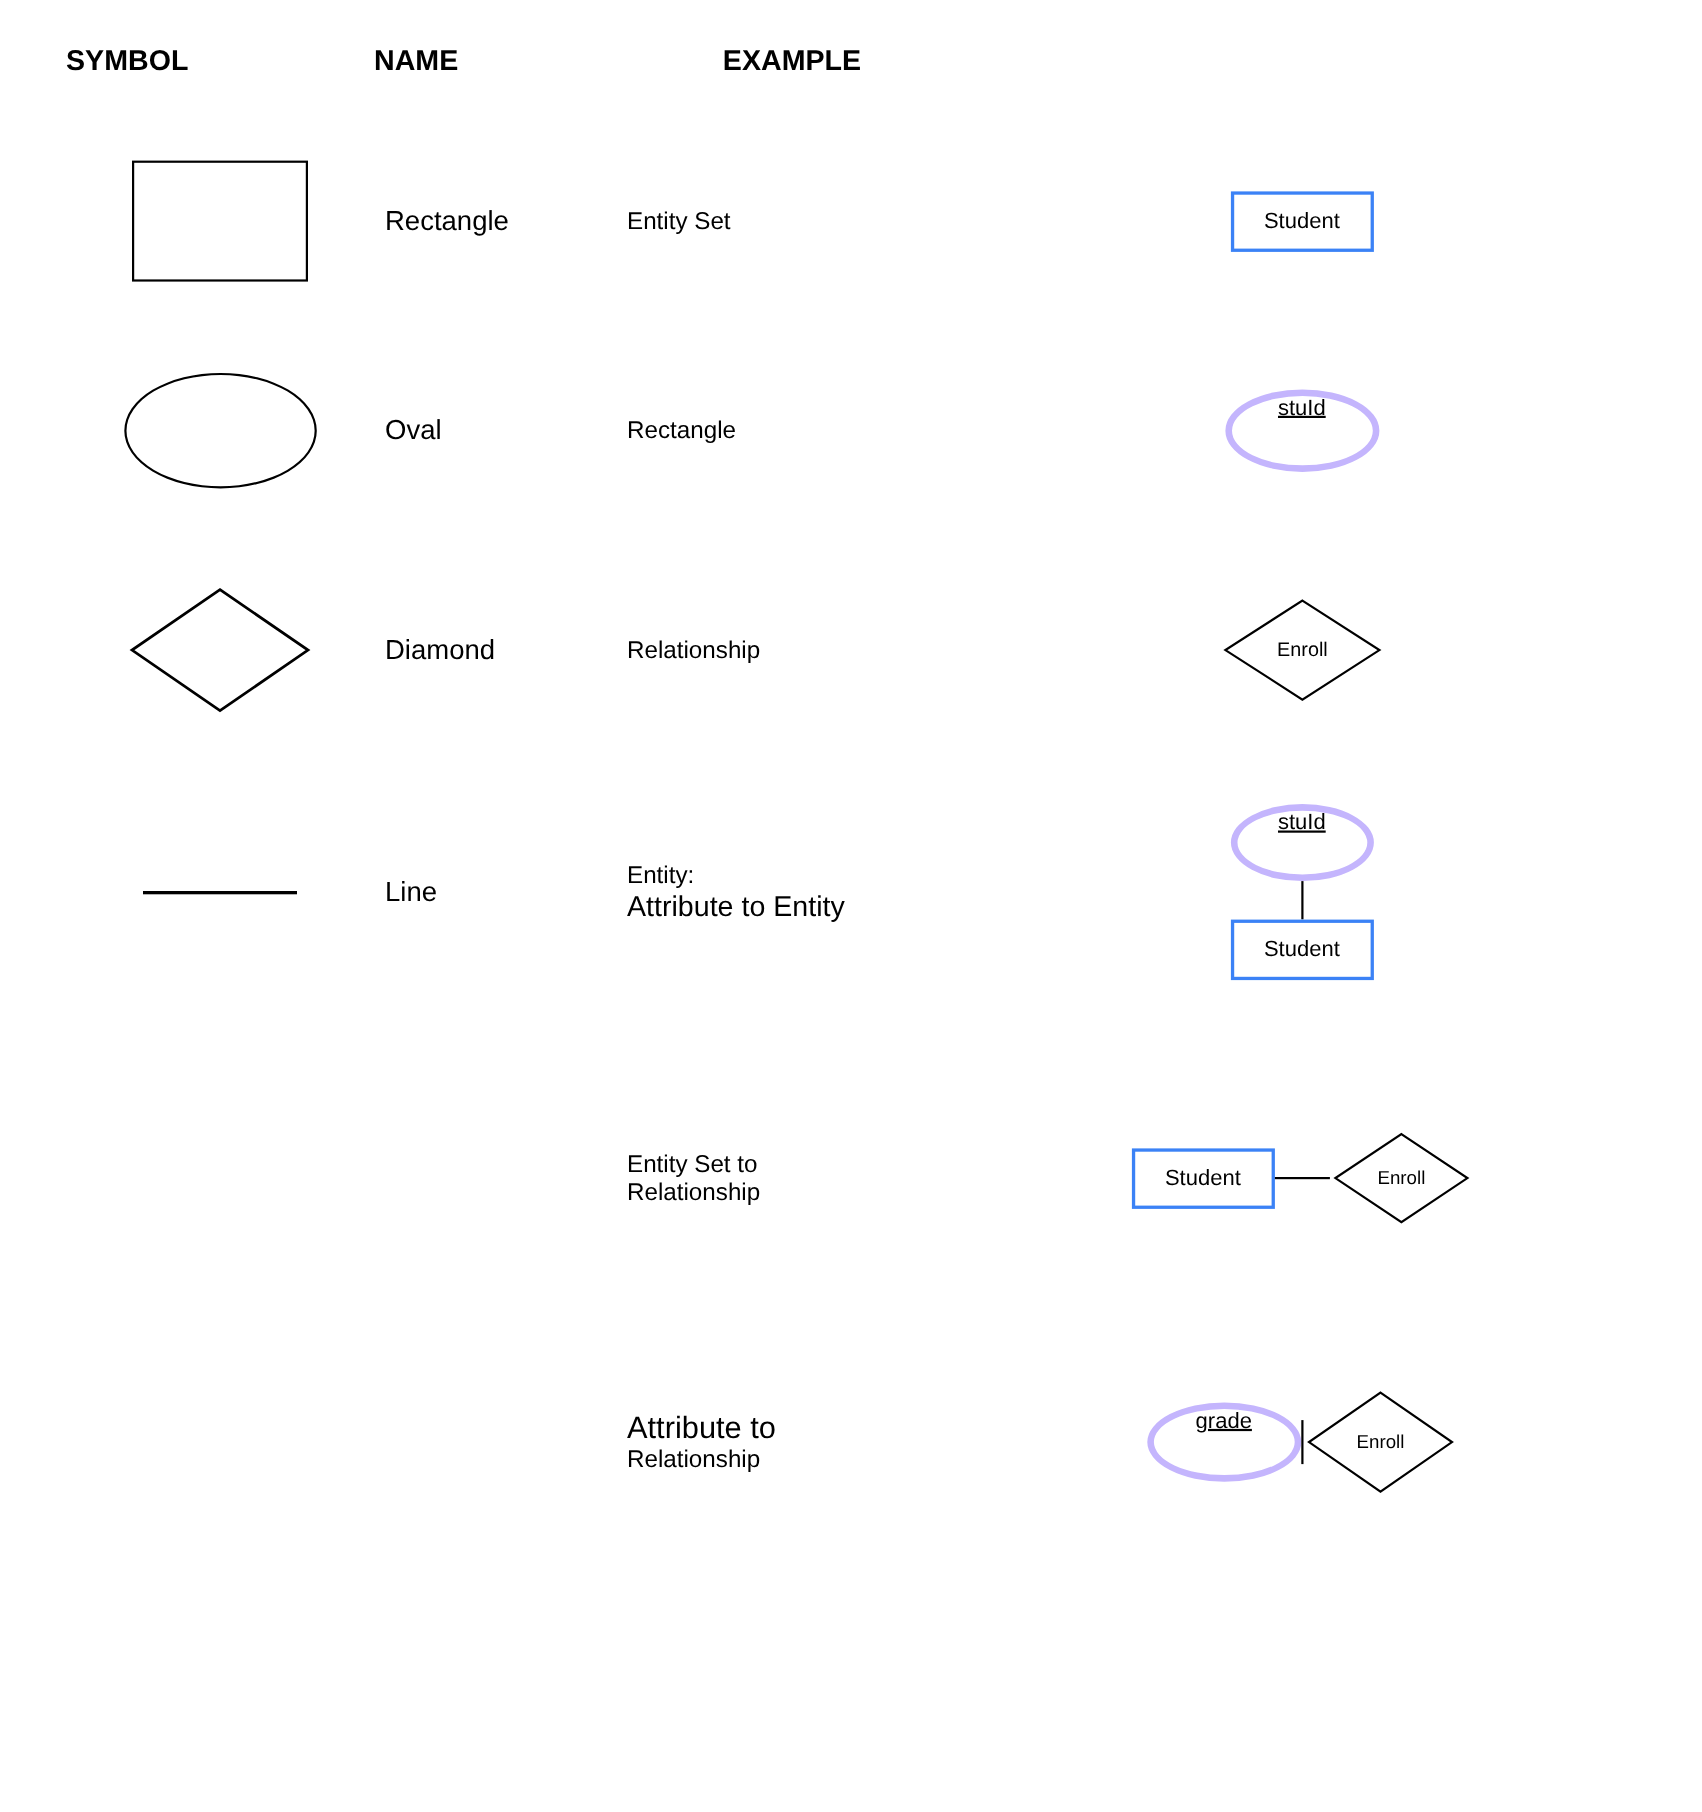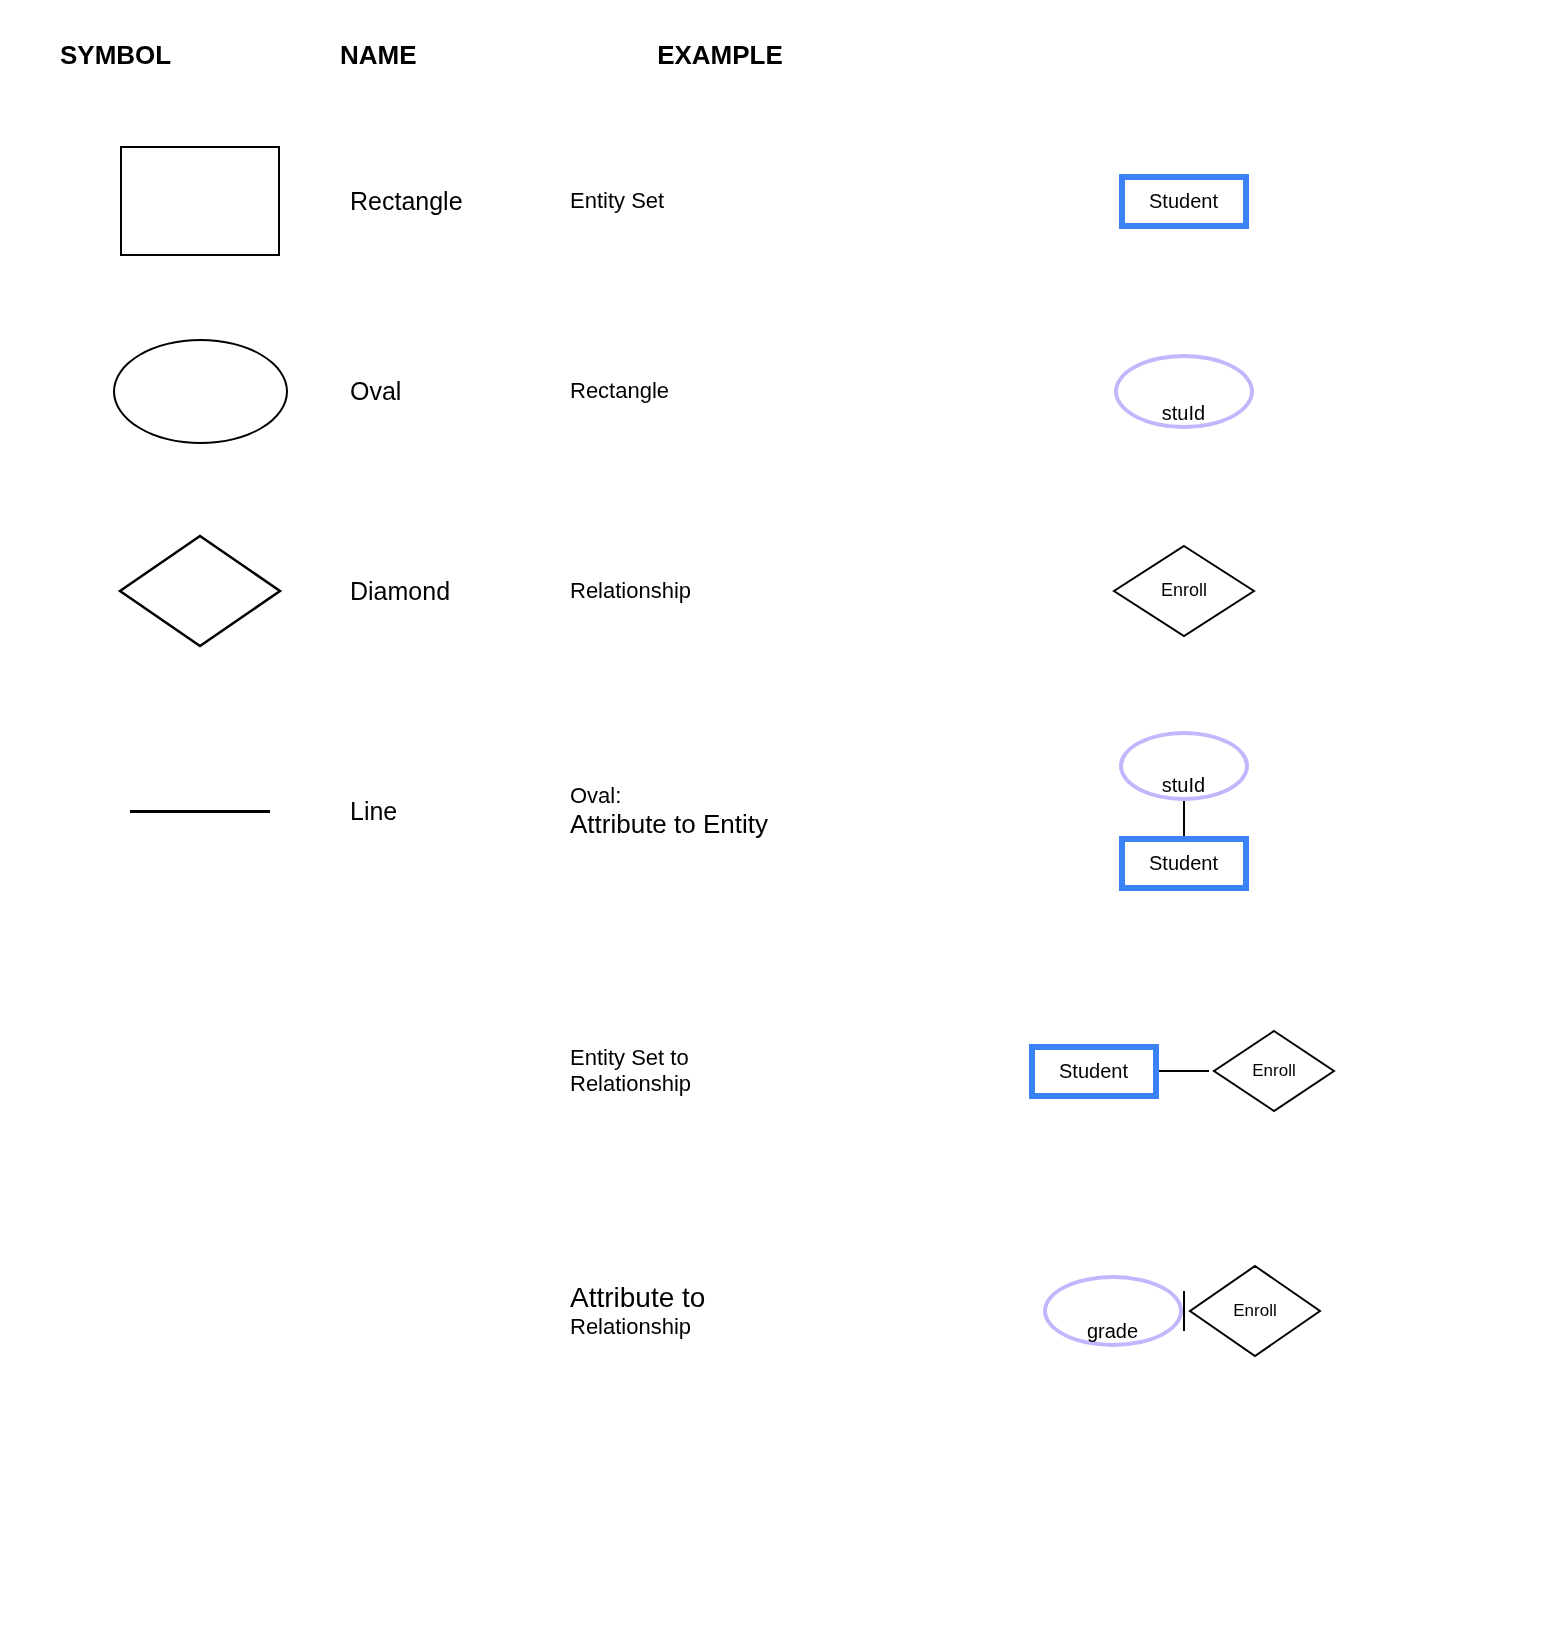--- a/index.html
+++ b/index.html
@@ -80,38 +80,39 @@
     .shape-line {
       width: 140px;
       height: 0;
       border-top: 3px solid #000;
     }
 
     
     .ex-rectangle {
       width: 130px;
       height: 55px;
-      border: 6px solid #3b82f6;
+      border: 3px solid #3b82f6;
       background: #fff;
       display: flex;
       align-items: center;
       justify-content: center;
       font-size: 20px;
     }
 
     .ex-oval {
       width: 140px;
       height: 75px;
-      border: 4px solid #c4b5fd;
+      border: 6px solid #c4b5fd;
       border-radius: 50%;
       background: #fff;
       display: flex;
-      align-items: flex-end;
+      align-items: flex-start;
       justify-content: center;
       font-size: 20px;
+      text-decoration: underline;
     }
 
     
     .line-example {
       display: flex;
       flex-direction: column;
       align-items: center;
       gap: 0;
     }
 
@@ -196,21 +197,21 @@
     </svg>
   </div>
 </div>
 
 <div class="content-row" style="min-height:220px; align-items:center;">
   <div class="symbol-cell">
     <div class="shape-line"></div>
   </div>
   <div class="name-cell">Line</div>
   <div class="meaning-cell">
-    <div style="font-size:22px;">Oval:</div>
+    <div style="font-size:22px;">Entity:</div>
     <div style="font-size:26px;">Attribute to Entity</div>
   </div>
   <div class="example-cell">
     <div class="line-example">
 
       <div class="ex-oval" style="width:130px;height:70px;">
         <span>stuId</span>
       </div>
 
       <div class="line-connector"></div>

